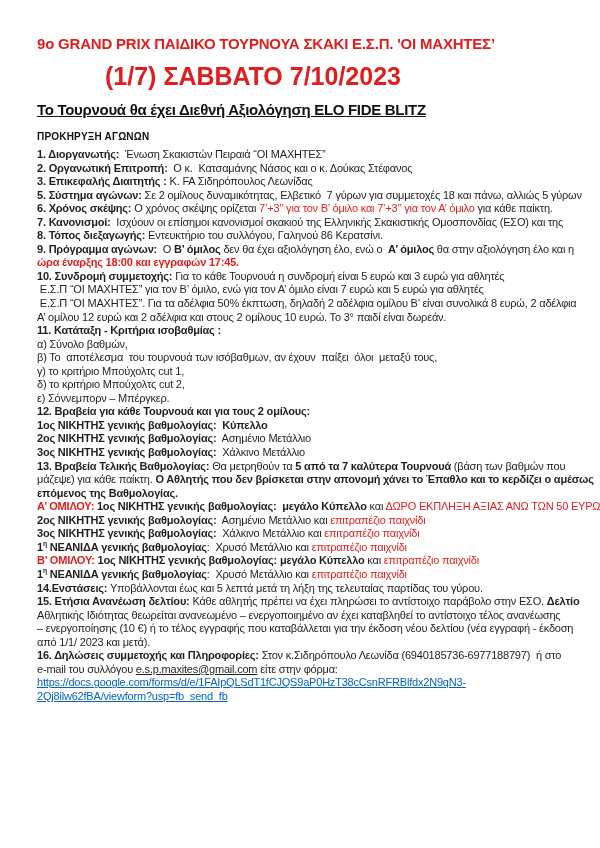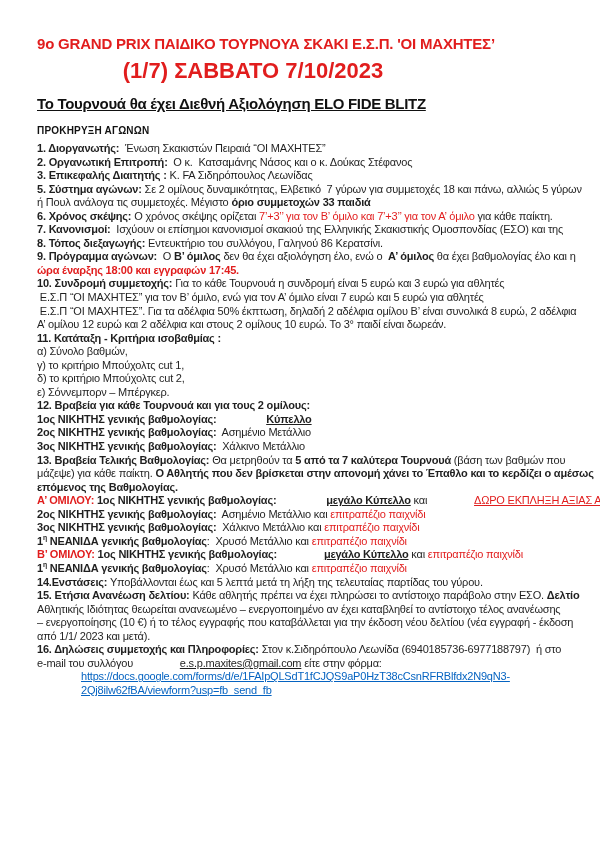--- a/index.html
+++ b/index.html
@@ -10,68 +10,68 @@
     color:#1a1a1a;
     overflow:hidden;
     -webkit-font-smoothing:antialiased;
   }
   .page{width:504px;height:848px;position:relative;box-sizing:border-box;padding:34px 35px 0 37px;}
   .h1{
     text-align:center;font-weight:bold;font-size:15px;line-height:19px;
     color:var(--red,#e11d1d);letter-spacing:-0.2px;white-space:nowrap;
   }
   .h2{
-    text-align:center;font-weight:bold;font-size:22px;line-height:31px;
-    color:var(--red,#e11d1d);margin-top:2px;
+    text-align:center;font-weight:bold;font-size:25px;line-height:31px;
+    color:var(--red,#e11d1d);margin-top:8px;
   }
   .h3{
     font-weight:bold;font-size:15px;line-height:24px;margin-top:6px;
     color:#111;text-decoration:underline;letter-spacing:-0.3px;white-space:nowrap;
   }
   .h4{
     font-weight:bold;font-size:10px;line-height:13px;margin-top:8px;
     color:#111;letter-spacing:0.2px;
   }
   .doc-body{margin-top:5px;}
   .line{
     font-size:11px;line-height:13.55px;letter-spacing:-0.2px;
     white-space:pre;color:#1f1f1f;
   }
   .b{font-weight:bold;}
   .r{color:var(--red,#e11d1d);}
-  .u{text-decoration:underline;margin-left:44px;}
+  .u{}
   .blue{color:var(--blue,#0563c1);}
   .sup{font-size:0.62em;vertical-align:super;line-height:0;}
   a{color:inherit;}
 </style>
 </head>
 <body>
 
 <div class="page">
   <div class="h1">9ο GRAND PRIX ΠΑΙΔΙΚΟ ΤΟΥΡΝΟΥΑ ΣΚΑΚΙ Ε.Σ.Π. 'ΟΙ ΜΑΧΗΤΕΣ’</div>
   <div class="h2">(1/7) ΣΑΒΒΑΤΟ 7/10/2023</div>
   <div class="h3">Το Τουρνουά θα έχει Διεθνή Αξιολόγηση ELO FIDE BLITZ</div>
   <div class="h4">ΠΡΟΚΗΡΥΞΗ ΑΓΩΝΩΝ</div>
   <div class="doc-body" id="doc-body">
       <div class="line"><span class="b">1. Διοργανωτής:</span><span>  Ένωση Σκακιστών Πειραιά “ΟΙ ΜΑΧΗΤΕΣ”</span></div>
       <div class="line"><span class="b">2. Οργανωτική Επιτροπή:</span><span>  Ο κ.  Κατσαμάνης Νάσος και ο κ. Δούκας Στέφανος</span></div>
       <div class="line"><span class="b">3. Επικεφαλής Διαιτητής :</span><span> Κ. FA Σιδηρόπουλος Λεωνίδας</span></div>
       <div class="line"><span class="b">5. Σύστημα αγώνων:</span><span> Σε 2 ομίλους δυναμικότητας, Ελβετικό  7 γύρων για συμμετοχές 18 και πάνω, αλλιώς 5 γύρων</span></div>
-      <div class="line"><span>ή Πουλ ανάλογα τις συμμετοχές. Μέγιστο </span><span class="b">όριο συμμετοχών 33 παιδιά</span></div>
       <div class="line"><span class="b">6. Χρόνος σκέψης:</span><span> Ο χρόνος σκέψης ορίζεται </span><span class="r">7’+3’’ για τον Β’ όμιλο και 7’+3’’ για τον Α’ όμιλο</span><span> για κάθε παίκτη.</span></div>
       <div class="line"><span class="b">7. Κανονισμοί:</span><span>  Ισχύουν οι επίσημοι κανονισμοί σκακιού της Ελληνικής Σκακιστικής Ομοσπονδίας (ΕΣΟ) και της</span></div>
       <div class="line"><span class="b">8. Τόπος διεξαγωγής:</span><span> Εντευκτήριο του συλλόγου, Γαληνού 86 Κερατσίνι.</span></div>
-      <div class="line"><span class="b">9. Πρόγραμμα αγώνων:</span><span>  Ο </span><span class="b">Β’ όμιλος</span><span> δεν θα έχει αξιολόγηση έλο, ενώ ο  </span><span class="b">Α’ όμιλος</span><span> θα έχει βαθμολογίας έλο και η</span></div>
+      <div class="line"><span class="b">9. Πρόγραμμα αγώνων:</span><span>  Ο </span><span class="b">Β’ όμιλος</span><span> δεν θα έχει αξιολόγηση έλο, ενώ ο  </span><span class="b">Α’ όμιλος</span><span> θα στην αξιολόγηση έλο και η</span></div>
       <div class="line"><span class="b r">ώρα έναρξης 18:00 και εγγραφών 17:45.</span></div>
       <div class="line"><span class="b">10. Συνδρομή συμμετοχής:</span><span> Για το κάθε Τουρνουά η συνδρομή είναι 5 ευρώ και 3 ευρώ για αθλητές</span></div>
       <div class="line"><span> Ε.Σ.Π “ΟΙ ΜΑΧΗΤΕΣ” για τον Β’ όμιλο, ενώ για τον Α’ όμιλο είναι 7 ευρώ και 5 ευρώ για αθλητές</span></div>
       <div class="line"><span> Ε.Σ.Π “ΟΙ ΜΑΧΗΤΕΣ”. Για τα αδέλφια 50% έκπτωση, δηλαδή 2 αδέλφια ομίλου Β’ είναι συνολικά 8 ευρώ, 2 αδέλφια</span></div>
       <div class="line"><span>Α’ ομίλου 12 ευρώ και 2 αδέλφια και στους 2 ομίλους 10 ευρώ. Το 3° παιδί είναι δωρεάν.</span></div>
       <div class="line"><span class="b">11. Κατάταξη - Κριτήρια ισοβαθμίας :</span></div>
       <div class="line"><span>α) Σύνολο βαθμών,</span></div>
+      <div class="line"><span>β) Το  αποτέλεσμα  του τουρνουά των ισόβαθμων, αν έχουν  παίξει  όλοι  μεταξύ τους,</span></div>
       <div class="line"><span>γ) το κριτήριο Μπούχολτς cut 1,</span></div>
       <div class="line"><span>δ) το κριτήριο Μπούχολτς cut 2,</span></div>
       <div class="line"><span>ε) Σόννεμπορν – Μπέργκερ.</span></div>
       <div class="line"><span class="b">12. Βραβεία για κάθε Τουρνουά και για τους 2 ομίλους:</span></div>
       <div class="line"><span class="b">1ος ΝΙΚΗΤΗΣ γενικής βαθμολογίας:</span><span>  </span><span class="b u">Κύπελλο</span></div>
       <div class="line"><span class="b">2ος ΝΙΚΗΤΗΣ γενικής βαθμολογίας:</span><span>  Ασημένιο Μετάλλιο</span></div>
       <div class="line"><span class="b">3ος ΝΙΚΗΤΗΣ γενικής βαθμολογίας:</span><span>  Χάλκινο Μετάλλιο</span></div>
       <div class="line"><span class="b">13. Βραβεία Τελικής Βαθμολογίας:</span><span> Θα μετρηθούν τα </span><span class="b">5 από τα 7 καλύτερα Τουρνουά</span><span> (βάση των βαθμών που</span></div>
       <div class="line"><span>μάζεψε) για κάθε παίκτη. </span><span class="b">Ο Αθλητής που δεν βρίσκεται στην απονομή χάνει το Έπαθλο και το κερδίζει ο αμέσως</span></div>
       <div class="line"><span class="b">επόμενος της Βαθμολογίας.</span></div>

